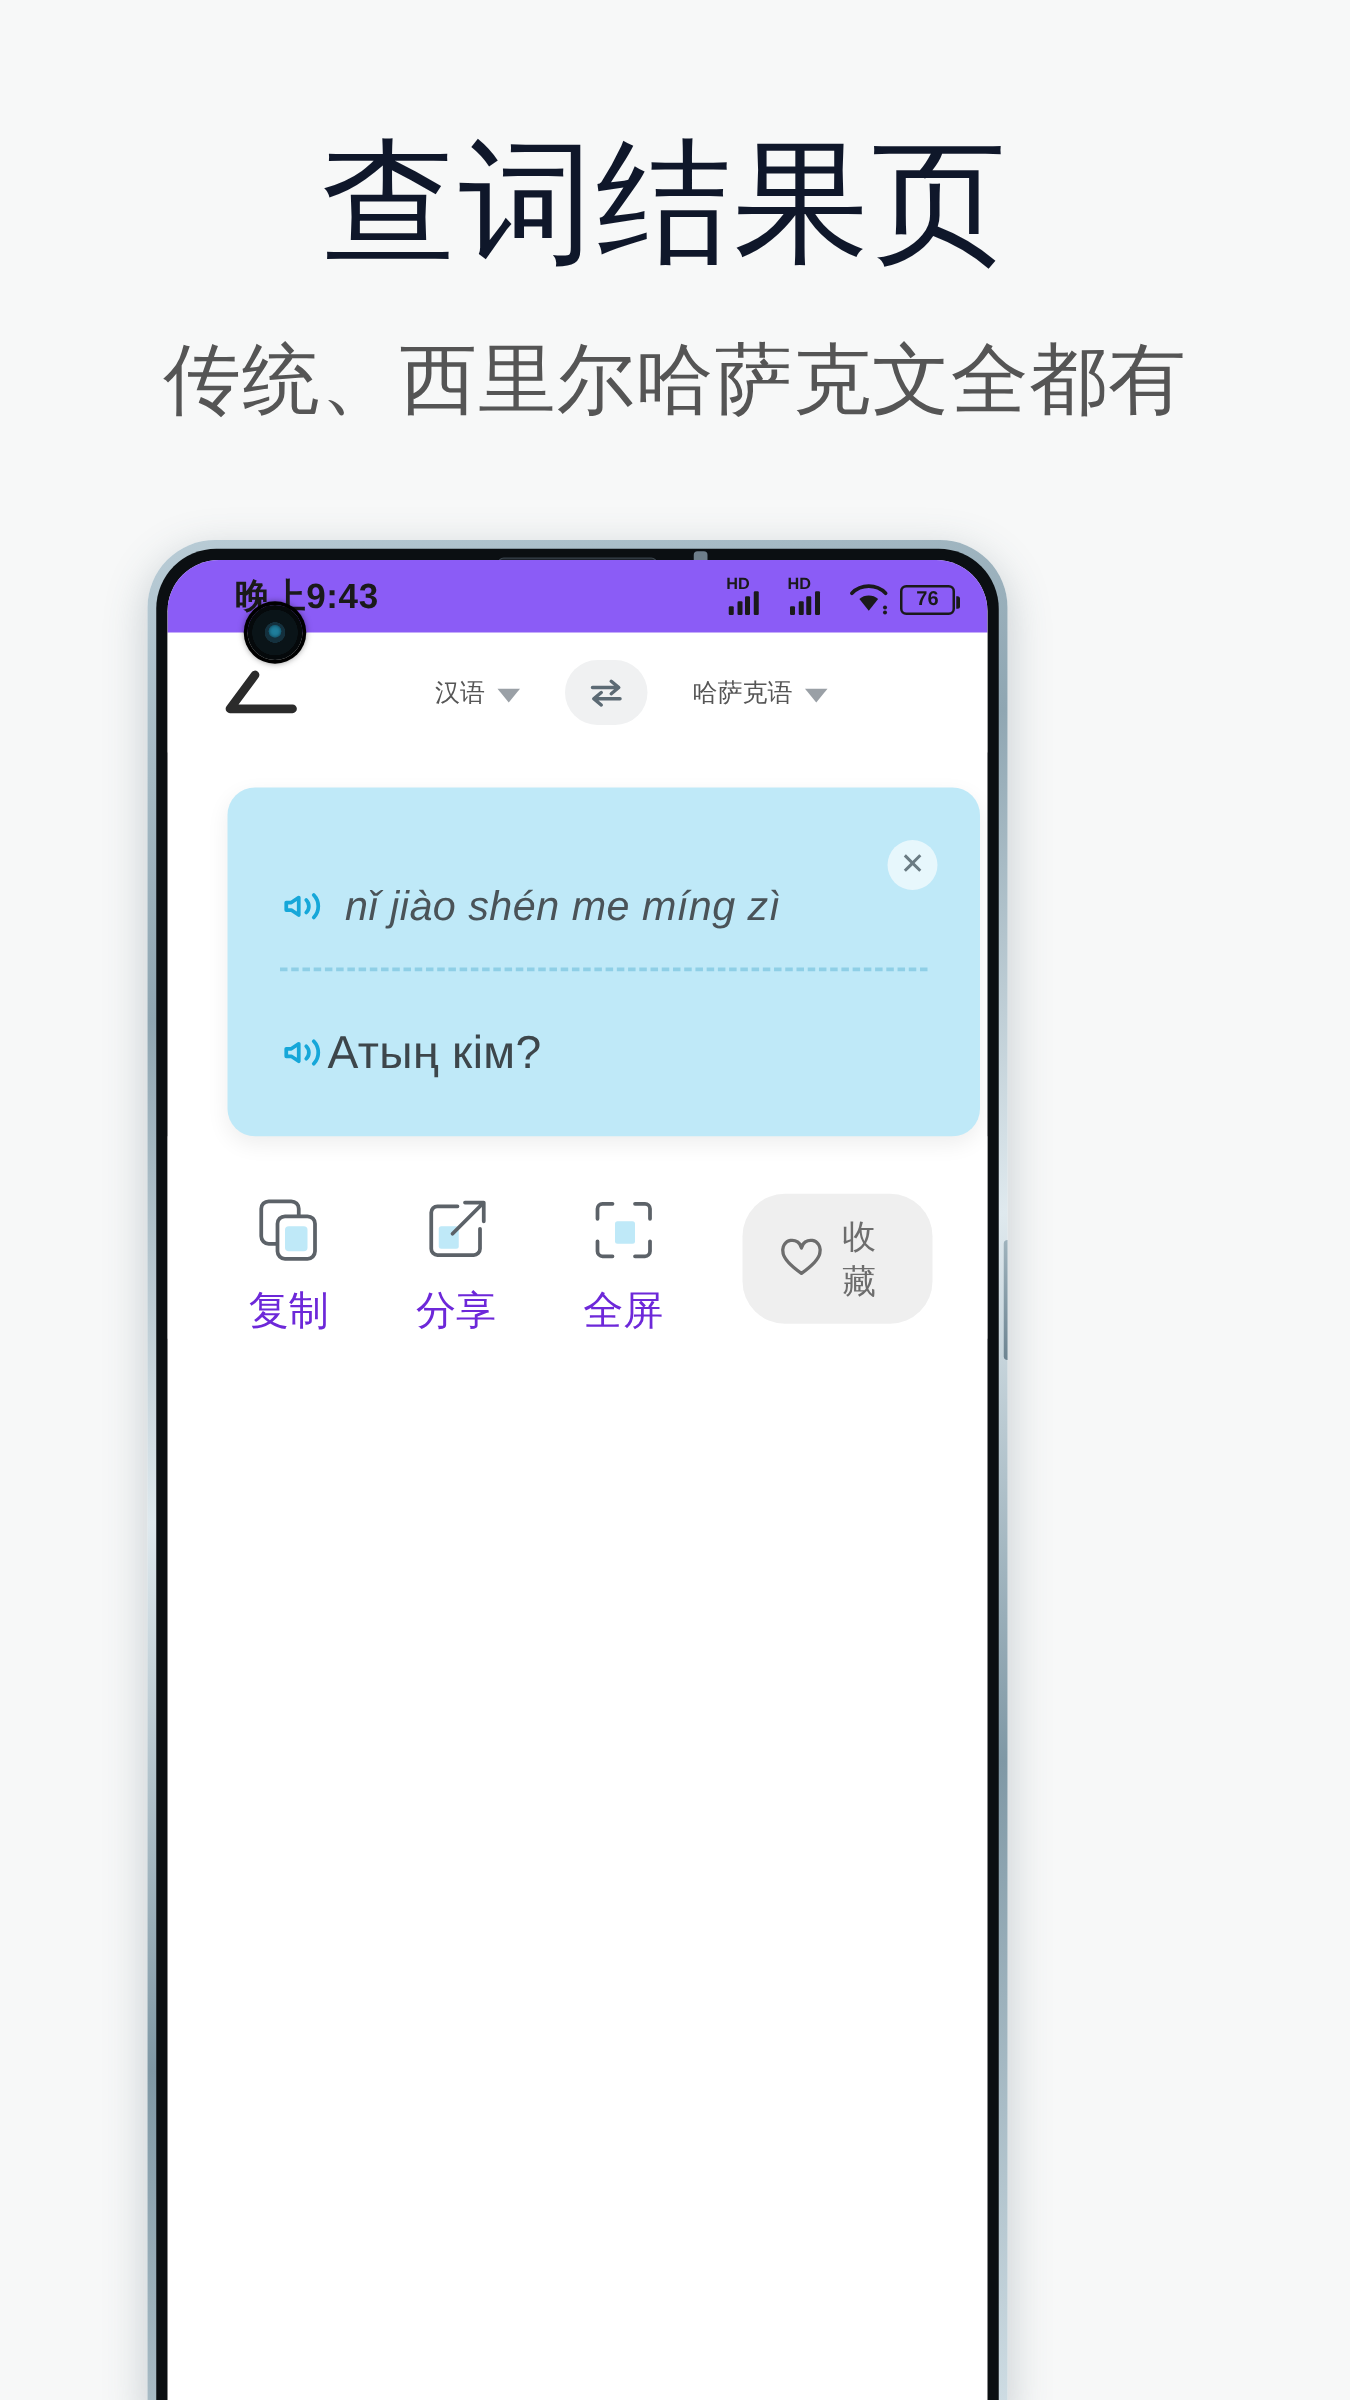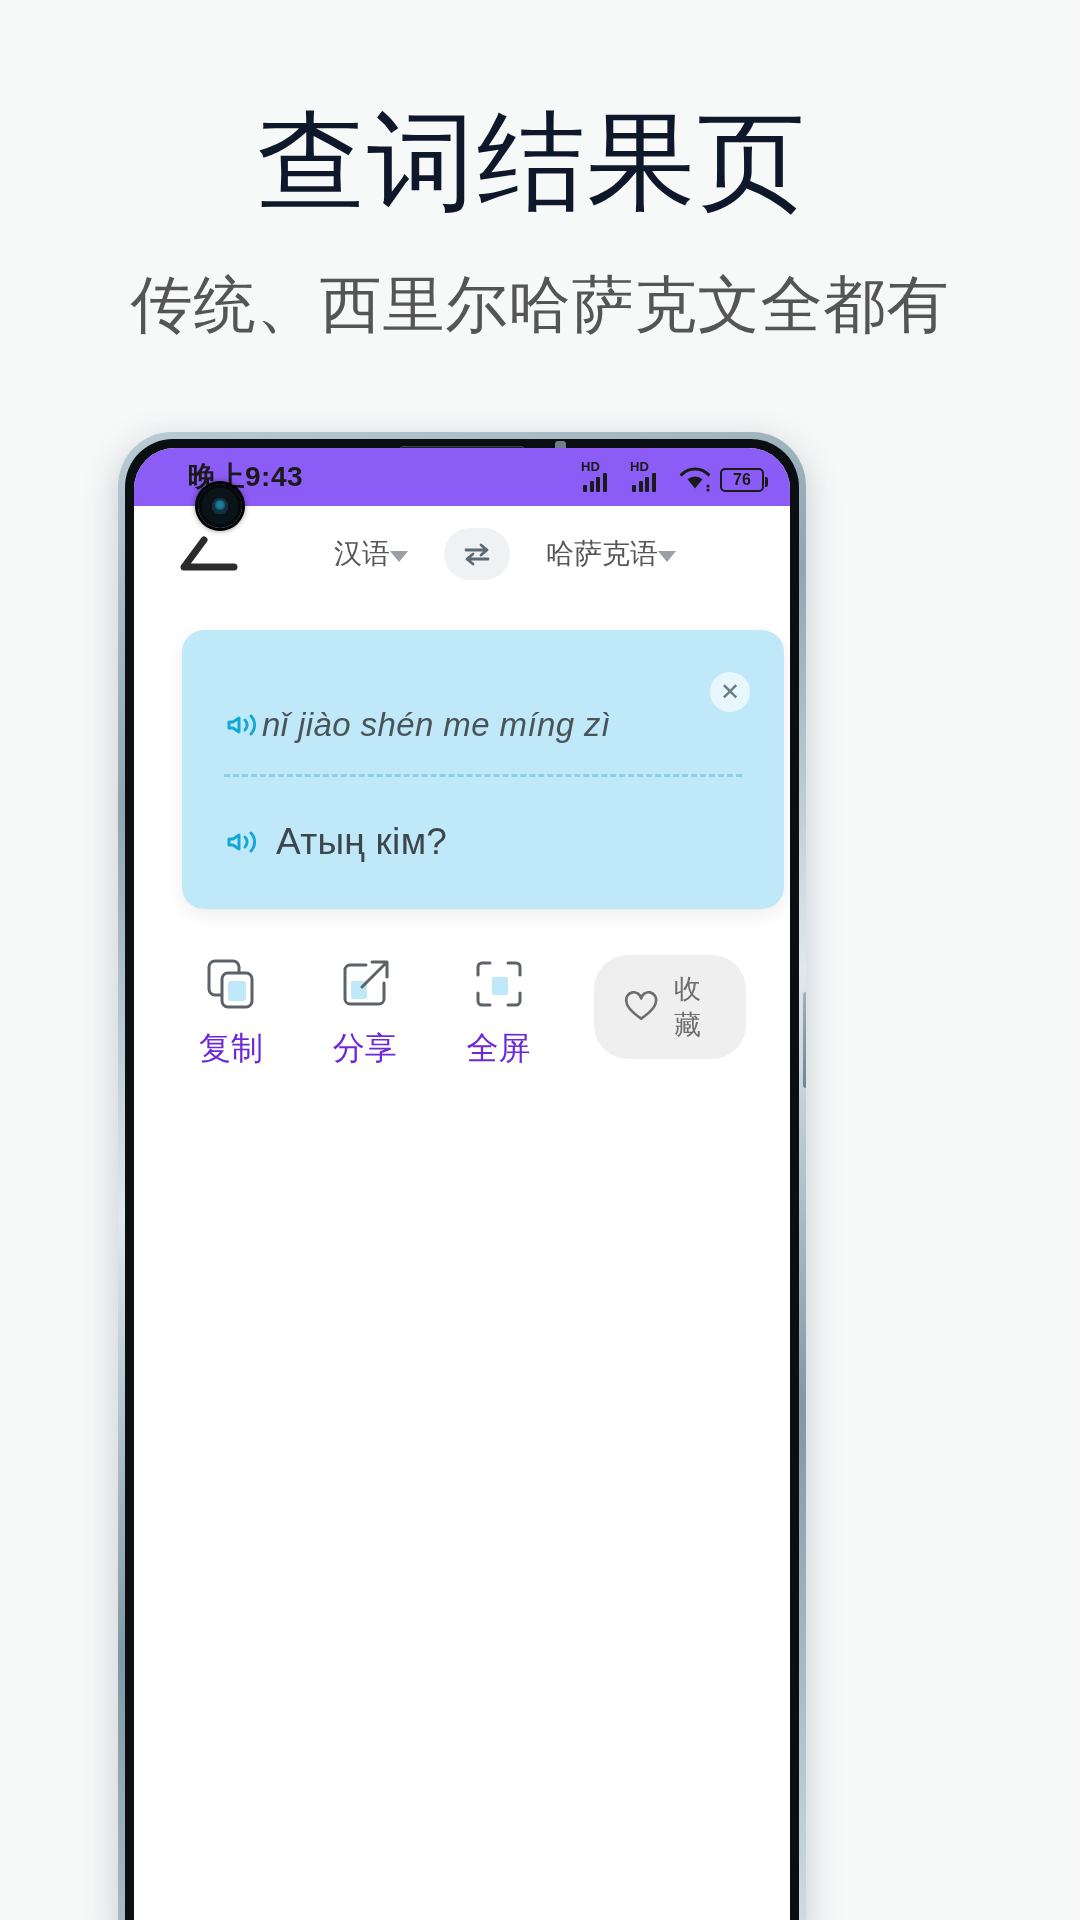--- a/index.html
+++ b/index.html
@@ -134,22 +134,22 @@
     height: 96px;
     display: flex; align-items: center;
     background: #fff;
     padding: 0 30px;
   }
   .back-btn { width: 86px; height: 70px; display: flex; align-items: center; justify-content: center; }
   .lang-group {
     flex: 1; display: flex; align-items: center; justify-content: center; gap: 36px;
   }
   .lang-pick {
-    display: flex; align-items: center; 
-    font-size: 28px; color: #565656;
+    display: flex; align-items: center; gap: 10px;
+    font-size: 20px; color: #565656;
   }
   .chev {
     width: 0; height: 0;
     border-left: 9px solid transparent;
     border-right: 9px solid transparent;
     border-top: 11px solid #9aa0a6;
     margin-top: 5px;
   }
   .swap-btn {
     width: 66px; height: 52px; border-radius: 26px;
@@ -173,21 +173,21 @@
     width: 40px; height: 40px; border-radius: 50%;
     background: rgba(255,255,255,.62);
     display: flex; align-items: center; justify-content: center;
     color: #6a7b83; font-size: 24px; line-height: 1;
   }
   .src-word {
     font-size: 54px; color: #16242c; letter-spacing: 1px;
     line-height: 1.15;
   }
   .pinyin-row {
-    display: flex; align-items: center; 
+    display: flex; align-items: center; gap: 14px;
     margin-top: 34px;
   }
   .pinyin-text {
     font-size: 33px; color: #4a5358; font-style: italic;
     letter-spacing: .4px;
   }
   .divider {
     margin: 30px 0 0 0;
     height: 0;
     border-top: 3px dashed #8fcfe6;
@@ -195,21 +195,21 @@
   .arabic-line {
     margin-top: 34px;
     text-align: right;
     direction: rtl;
     font-size: 46px;
     color: #101a1f;
     line-height: 1.35;
     font-family: "DejaVu Sans", sans-serif;
   }
   .cyr-row {
-    display: flex; align-items: center; gap: 14px;
+    display: flex; align-items: center; 
     margin-top: 44px;
   }
   .cyr-text { font-size: 37px; color: #3d464b; letter-spacing: .3px; }
 
   .spk { width: 38px; height: 34px; flex: 0 0 auto; }
 
   
   .actions {
     display: flex; align-items: flex-start;
     padding: 46px 0 0 58px;

